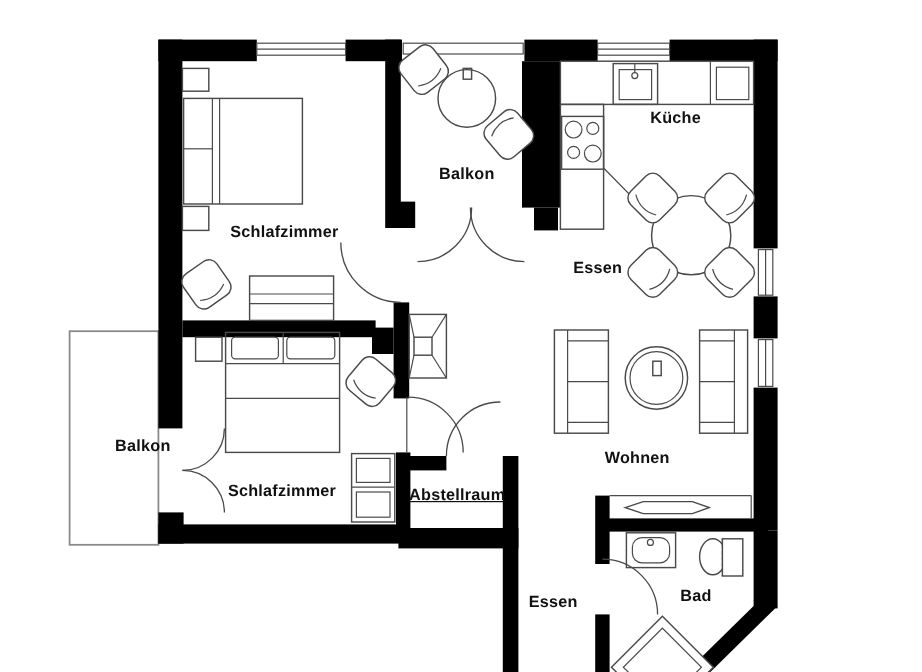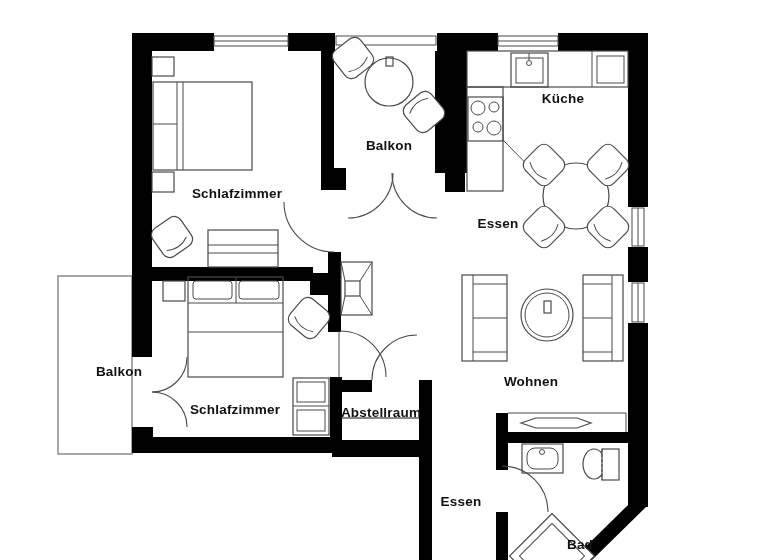--- a/index.html
+++ b/index.html
@@ -16,21 +16,21 @@
   
   .lbl-schlafzimmer1{left:237px;top:193px;}
   .lbl-loggia{left:389px;top:145px;}
   .lbl-kueche{left:563px;top:98px;}
   .lbl-essen{left:498px;top:223px;}
   .lbl-wohnen{left:511px;top:381px;margin-left:20px;}
   .lbl-balkon{left:95px;top:371px;padding-left:48px;}
   .lbl-schlafzimmer2{left:235px;top:409px;}
   .lbl-abstellraum{left:381px;top:412px;text-decoration:underline;}
   .lbl-flur{left:461px;top:501px;}
-  .lbl-bad{left:580px;top:496px;margin-top:48px;}
+  .lbl-bad{left:580px;top:496px;}
 
   .wall{fill:var(--wall,#000);}
   .f{fill:none;stroke:var(--line,#4a4a4a);stroke-width:1.2;}
   .fw{fill:#fff;stroke:var(--line,#4a4a4a);stroke-width:1.2;}
   .thin{fill:none;stroke:var(--line,#4a4a4a);stroke-width:1;}
   .arc{fill:none;stroke:var(--line,#4a4a4a);stroke-width:1.1;}
   .win{fill:#fff;stroke:var(--line,#4a4a4a);stroke-width:1;}
   .balc{fill:none;stroke:#8a8a8a;stroke-width:1.5;}
 </style>
 </head>

